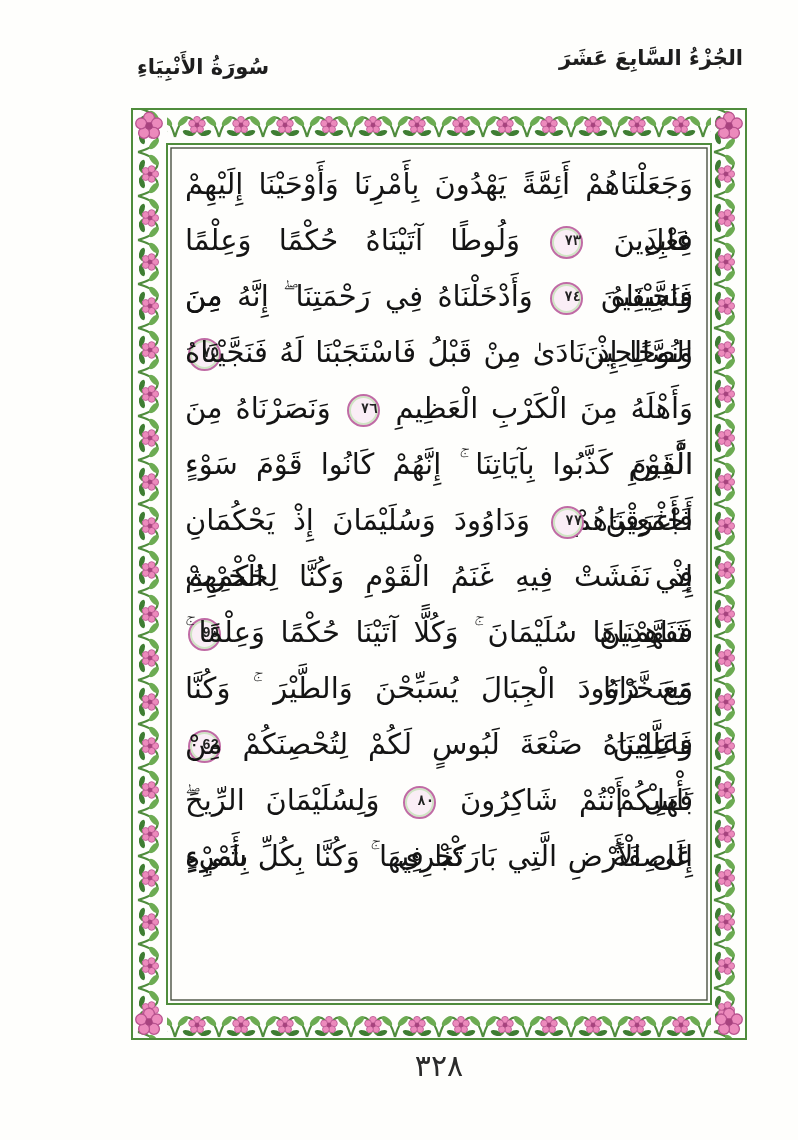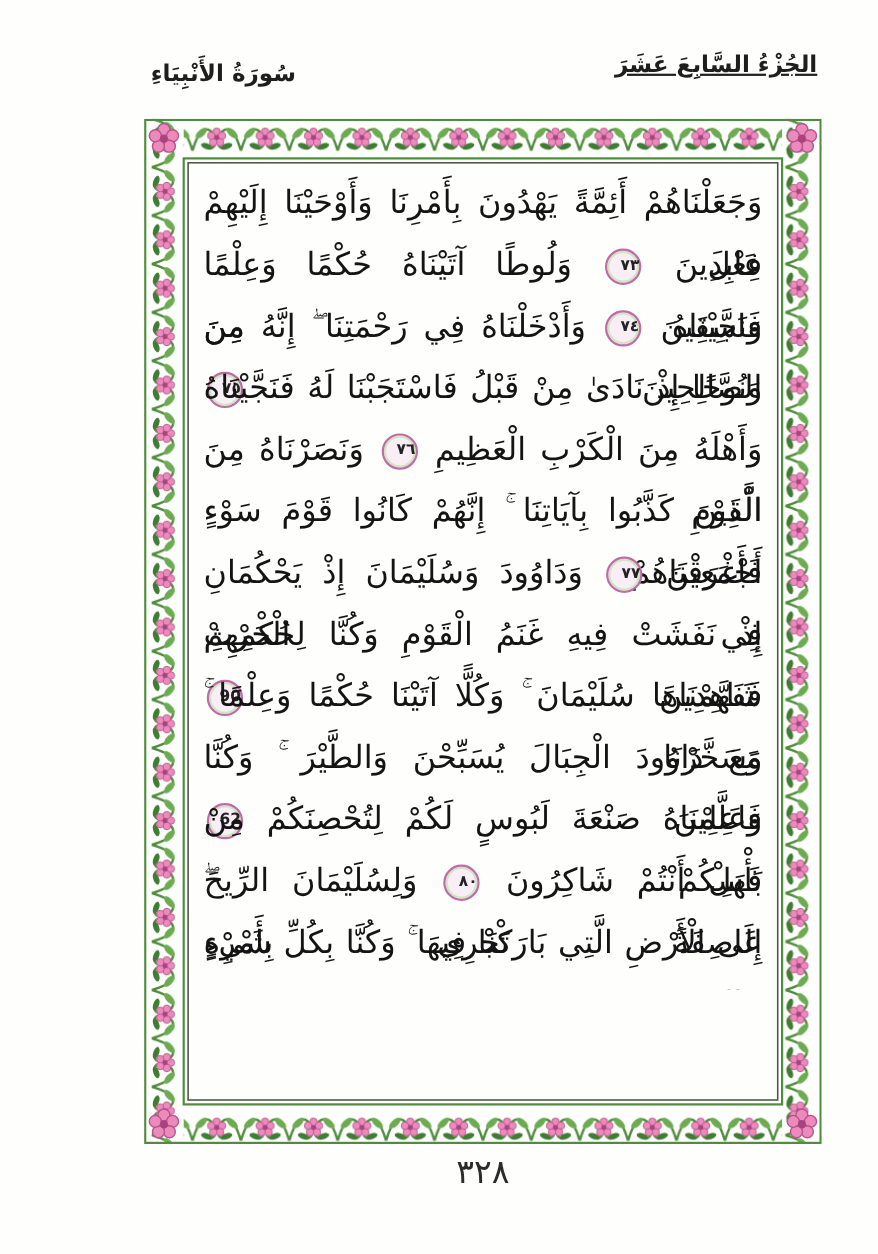--- a/index.html
+++ b/index.html
@@ -6,40 +6,41 @@
   .page {
     position:relative; width:798px; height:1140px;
     background:#fefefc; overflow:hidden;
     font-family:"DejaVu Sans", sans-serif;
   }
   .header {
     position:absolute; top:46px; left:131px; width:616px;
     display:flex; justify-content:space-between; direction:rtl;
     color:#1e1e1e; font-size:21px; font-weight:bold;
   }
-  .juz-label { padding-right:4px;text-decoration:underline; }
+  .juz-label { padding-right:4px; }
   .surah-label { margin-top:9px; padding-left:6px;text-align:center; }
   .frame { position:absolute; top:108px; left:131px; width:616px; height:836px; }
   .border-svg { position:absolute; left:0; top:0; }
   .text-area {
     position:absolute; top:44px; left:44px; right:44px; bottom:44px;
     padding:4px 10px; direction:rtl; overflow:hidden;
   }
   .line {
     font-size:29px; line-height:56px; height:56px;
     color:#141414; text-align:justify; text-align-last:justify;
     text-justify:inter-word; white-space:normal;
   }
   .aya {
     display:inline-block; width:29px; height:29px; border-radius:50%;
     border:2px solid #c06ba5; background:#faeef6;
     box-shadow: inset 0 0 0 2px #cfe5c4;
     color:#222; font-size:14px; font-weight:bold;
     line-height:26px; text-align:center; vertical-align:middle;
     margin:0 3px;
+    font-family:Liberation Mono, monospace;
   }
   .page-number {
     position:absolute; top:1048px; left:131px; width:616px;
     text-align:center; font-size:30px; color:#2b2b2b;
   }
 </style>
 </head>
 <body>
 
 <div class="page">

